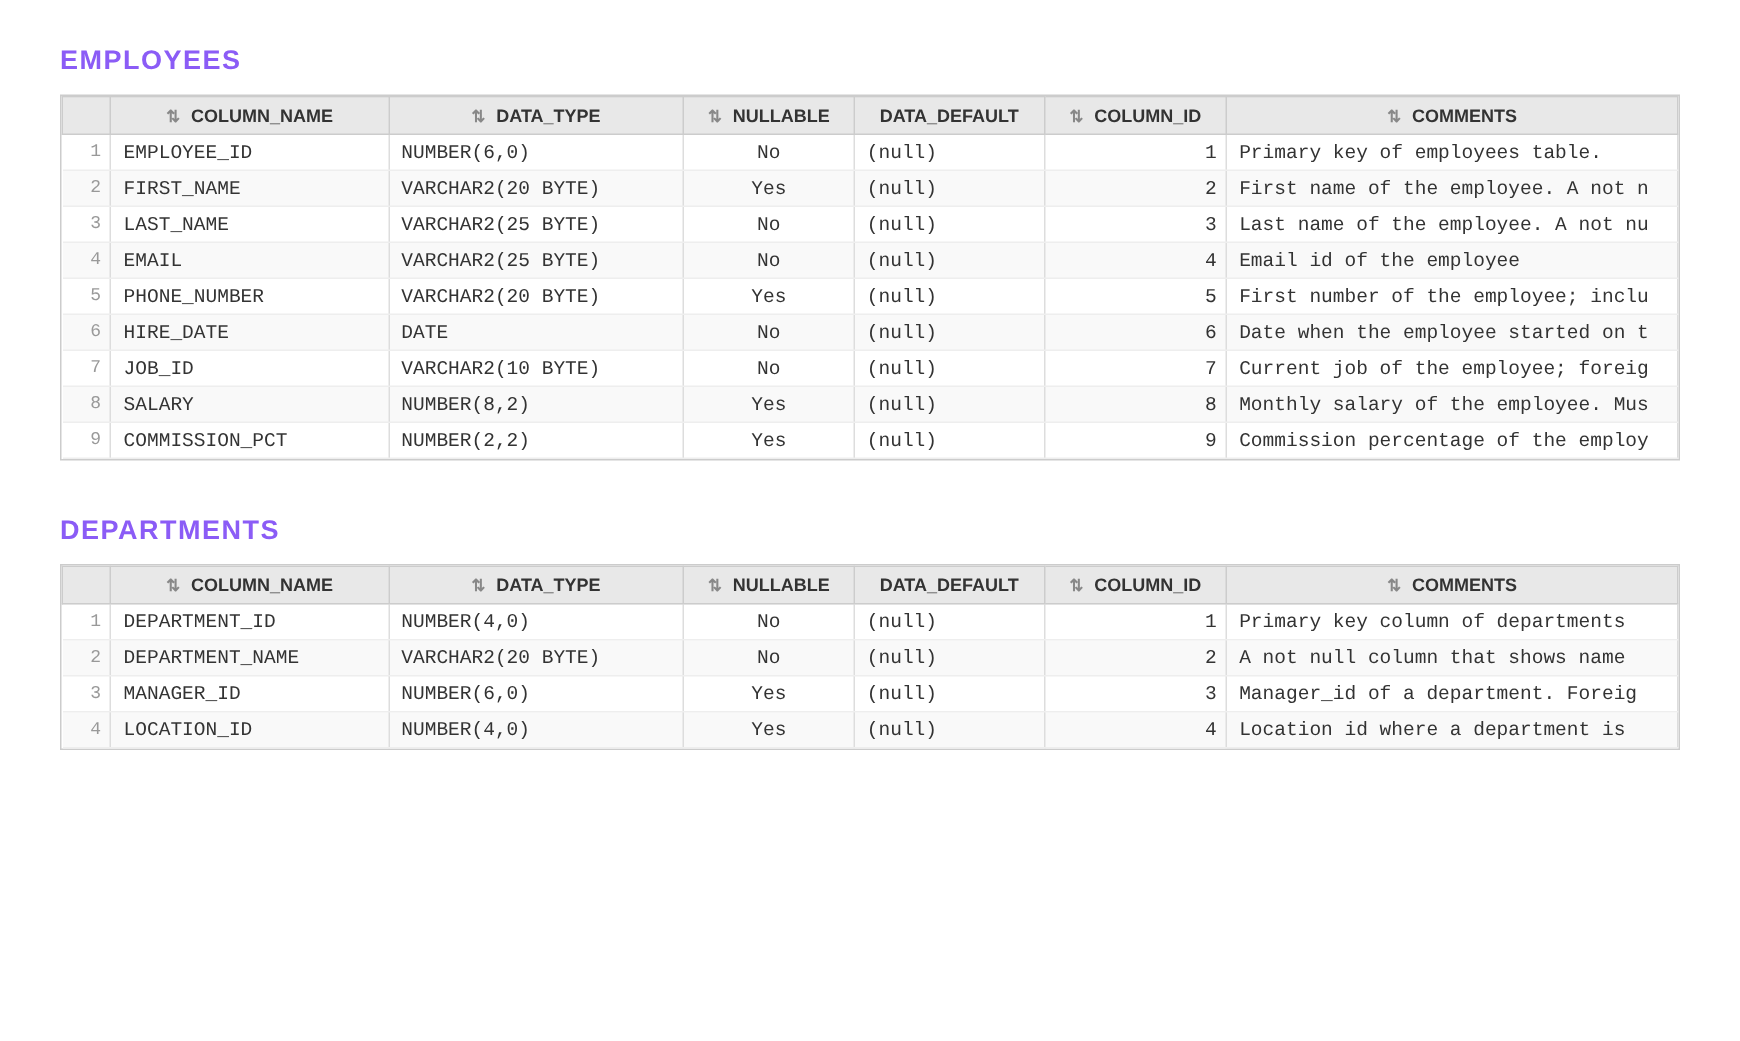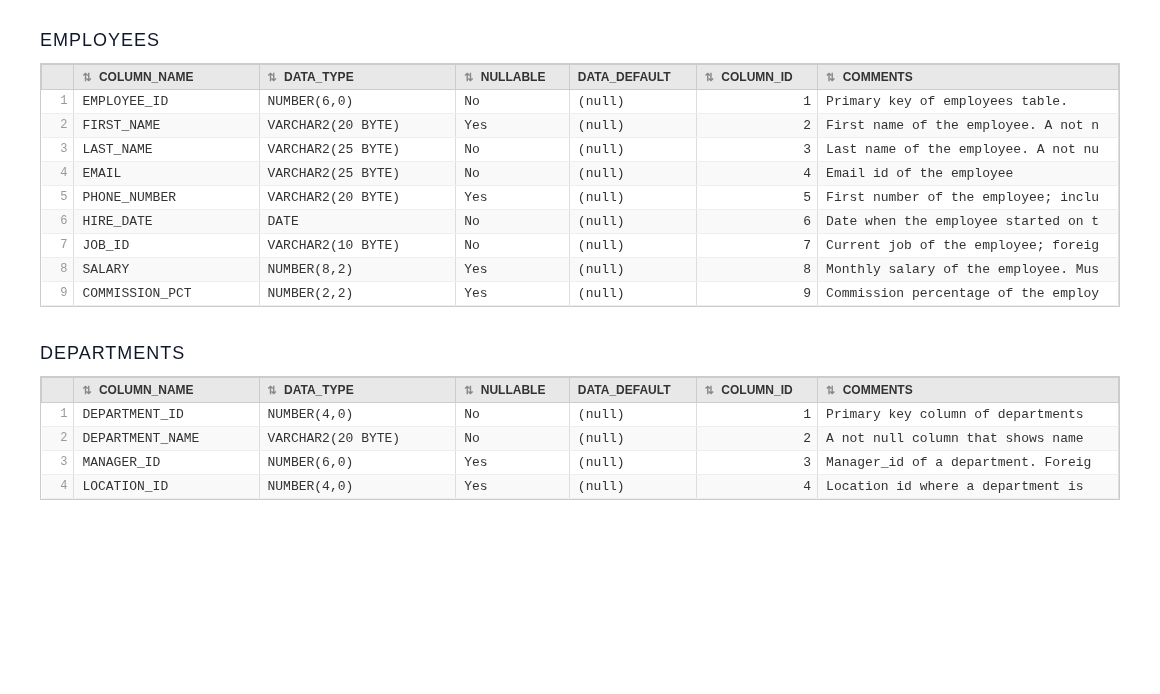--- a/index.html
+++ b/index.html
@@ -6,44 +6,44 @@
     body {
       background: #fff;
       font-family: 'Courier New', Courier, monospace;
       font-size: 13px;
       color: #333;
       padding: 30px 40px;
     }
     .section-title {
       font-family: Arial, Helvetica, sans-serif;
       font-size: 18px;
-      font-weight: normal;
+      font-weight: bold;
       letter-spacing: 1px;
-      color: #0f172a;
+      color: #8b5cf6;
       margin-bottom: 12px;
     }
     .table-wrapper {
       border: 1px solid #ccc;
       margin-bottom: 36px;
       overflow: hidden;
     }
     table {
       border-collapse: collapse;
       width: 100%;
     }
     thead tr {
       background: #e8e8e8;
     }
     thead th {
       border: 1px solid #ccc;
       padding: 5px 8px;
       font-family: Arial, Helvetica, sans-serif;
       font-size: 12px;
       font-weight: bold;
-      text-align: left;
+      text-align: center;
       white-space: nowrap;
       color: #333;
     }
     thead th .sort-icon {
       display: inline-block;
       margin-right: 4px;
       color: #888;
       font-size: 11px;
     }
     tbody tr {
@@ -69,20 +69,21 @@
     }
     tbody td.col-name {
       font-weight: normal;
       min-width: 160px;
     }
     tbody td.col-type {
       min-width: 170px;
     }
     tbody td.col-nullable {
       min-width: 60px;
+      text-align: center;
     }
     tbody td.col-default {
       min-width: 90px;
       font-family: Liberation Mono, monospace;
     }
     tbody td.col-id {
       text-align: right;
       min-width: 80px;
       padding-right: 6px;
     }

